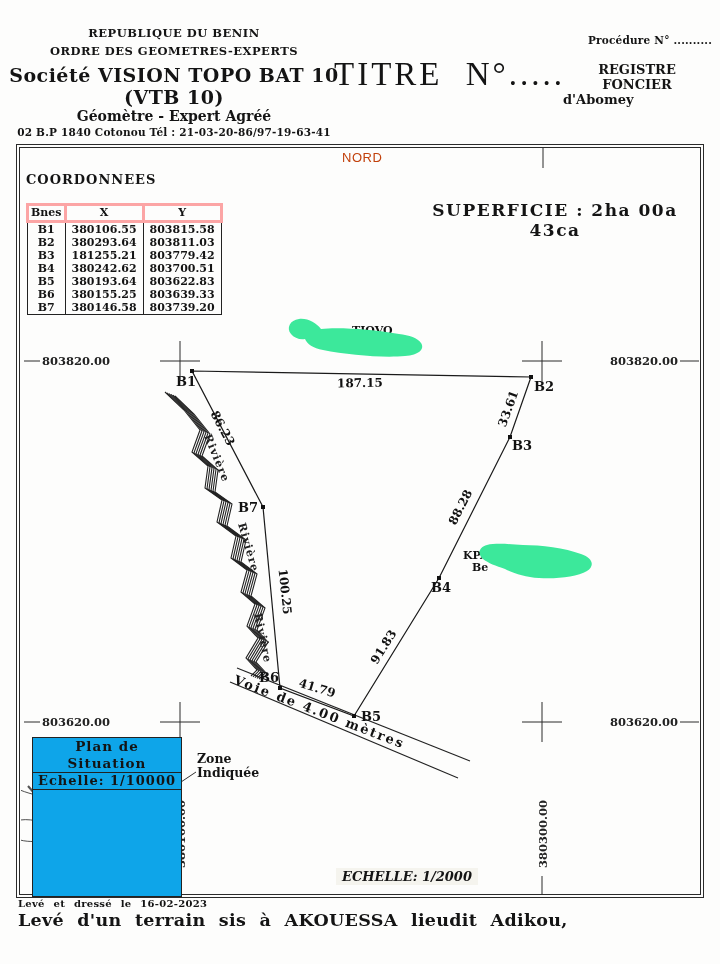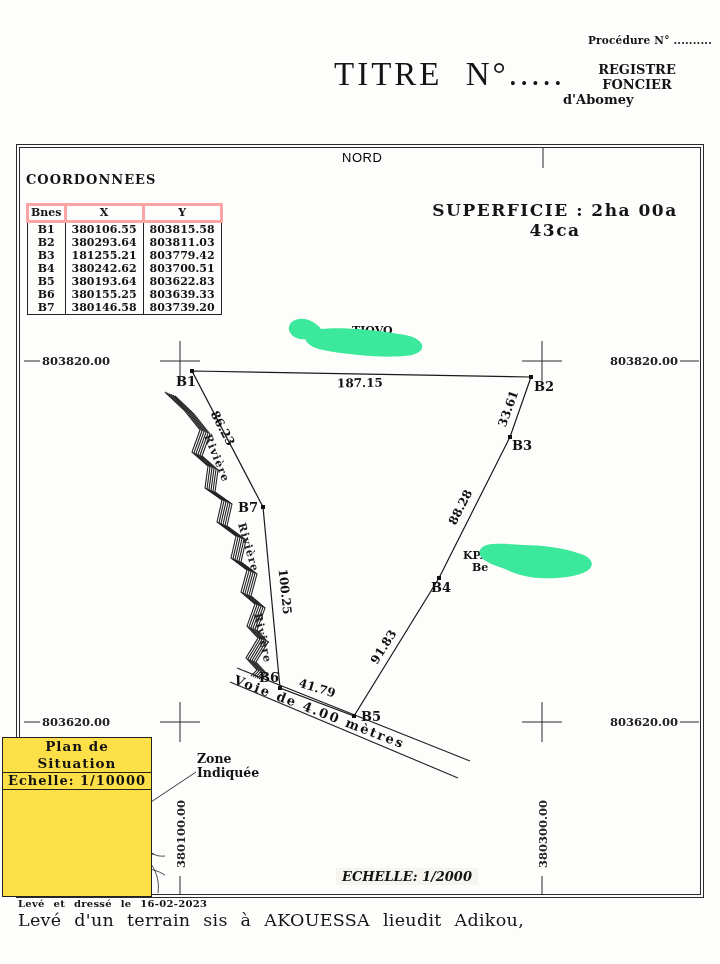--- a/index.html
+++ b/index.html
@@ -17,48 +17,56 @@
   #frame-inner{position:absolute;left:2px;top:2px;right:2px;bottom:2px;border:1px solid #2b2b2b;}
   
   #coord-wrap{left:26px;top:172px;width:172px;}
   #coord-title{font-size:13px;font-weight:bold;letter-spacing:1px;text-align:left;margin-bottom:16px;}
   table.coord{border-collapse:collapse;border:1.4px solid #222;width:100%;}
   table.coord th{border:3px solid #fca5a5;font-size:11px;padding:0 2px;line-height:14px;}
   table.coord td{border-left:1px solid #222;border-right:1px solid #222;font-size:11px;font-weight:bold;
                  line-height:13px;padding:0 6px;text-align:left;white-space:nowrap;}
   table.coord td.c0{text-align:center;padding:0 1px;}
   .superficie{font-size:17px;font-weight:bold;letter-spacing:1.5px;}
-  .nord{font-family:"Liberation Sans",sans-serif;font-size:13px;letter-spacing:.5px;color:#000000;}
+  .nord{font-family:"Liberation Sans",sans-serif;font-size:13px;letter-spacing:.5px;color:#c2410c;}
   
   svg{position:absolute;left:0;top:0;}
   .vlabel{font:bold 13px "DejaVu Serif",serif;fill:#111;}
   .elabel{font:bold 12px "DejaVu Serif",serif;fill:#111;}
   .glabel{font:bold 11.5px "DejaVu Serif",serif;fill:#222;}
   .rlabel{font:bold 11px "DejaVu Serif",serif;fill:#222;letter-spacing:1px;}
   .roadlabel{font:bold 13px "DejaVu Serif",serif;fill:#111;letter-spacing:2px;}
   .redtext{font:bold 11px "DejaVu Serif",serif;fill:#111;}
   .maplabel{font:8px "DejaVu Sans",sans-serif;fill:#8a8a8a;}
   .blob{fill:var(--green,#3ce89b);}
   
-  #plan-box{left:2px;top:737px;width:148px;height:158px;border:1.6px solid #222;background:#fde047;}
+  #plan-box{left:32px;top:737px;width:148px;height:158px;border:1.6px solid #222;background:#0ea5e9;}
   #plan-title{border-bottom:1.4px solid #222;font-size:13.5px;font-weight:bold;text-align:center;
               letter-spacing:1px;line-height:17px;}
   #plan-scale{border-bottom:1.4px solid #222;font-size:13px;font-weight:bold;text-align:center;
               letter-spacing:1px;line-height:16px;}
   .zone{font-size:12.5px;font-weight:bold;line-height:14px;}
   .echelle{font-size:13px;font-weight:bold;font-style:italic;background:#f5f4ee;padding:1px 6px;}
   
   .f-small{font-size:10px;font-weight:bold;word-spacing:5px;letter-spacing:.3px;}
-  .f-big{font-size:17.5px;font-weight:normal;word-spacing:7px;letter-spacing:.3px;}
+  .f-big{font-size:17.5px;font-weight:bold;word-spacing:7px;letter-spacing:.3px;}
 </style>
 </head>
 <body>
 
 <div id="page">
 
+  <div class="abs" style="left:0;top:24px;width:348px;text-align:center;">
+    <div class="h-small">REPUBLIQUE DU BENIN</div>
+    <div class="h-small">ORDRE DES GEOMETRES-EXPERTS</div>
+    <div class="h-big" style="margin-top:4px;">Société VISION TOPO BAT 10</div>
+    <div class="h-big">(VTB 10)</div>
+    <div class="h-mid">Géomètre - Expert Agréé</div>
+    <div class="h-tiny" style="margin-top:2px;">02 B.P 1840 Cotonou Tél : 21-03-20-86/97-19-63-41</div>
+  </div>
 
   <div class="abs titre" style="left:305px;top:56px;width:260px;text-align:right;">TITRE N°.....</div>
 
   <div class="abs h-tiny" style="left:560px;top:34px;width:152px;text-align:right;">Procédure N° ..........</div>
   <div class="abs" style="left:563px;top:62px;width:148px;text-align:center;font-size:13px;font-weight:bold;">REGISTRE FONCIER</div>
   <div class="abs" style="left:563px;top:92px;width:148px;text-align:left;font-size:13px;font-weight:bold;">d'Abomey</div>
 
   <div class="abs" id="frame-outer">
     <div id="frame-inner"></div>
   </div>

